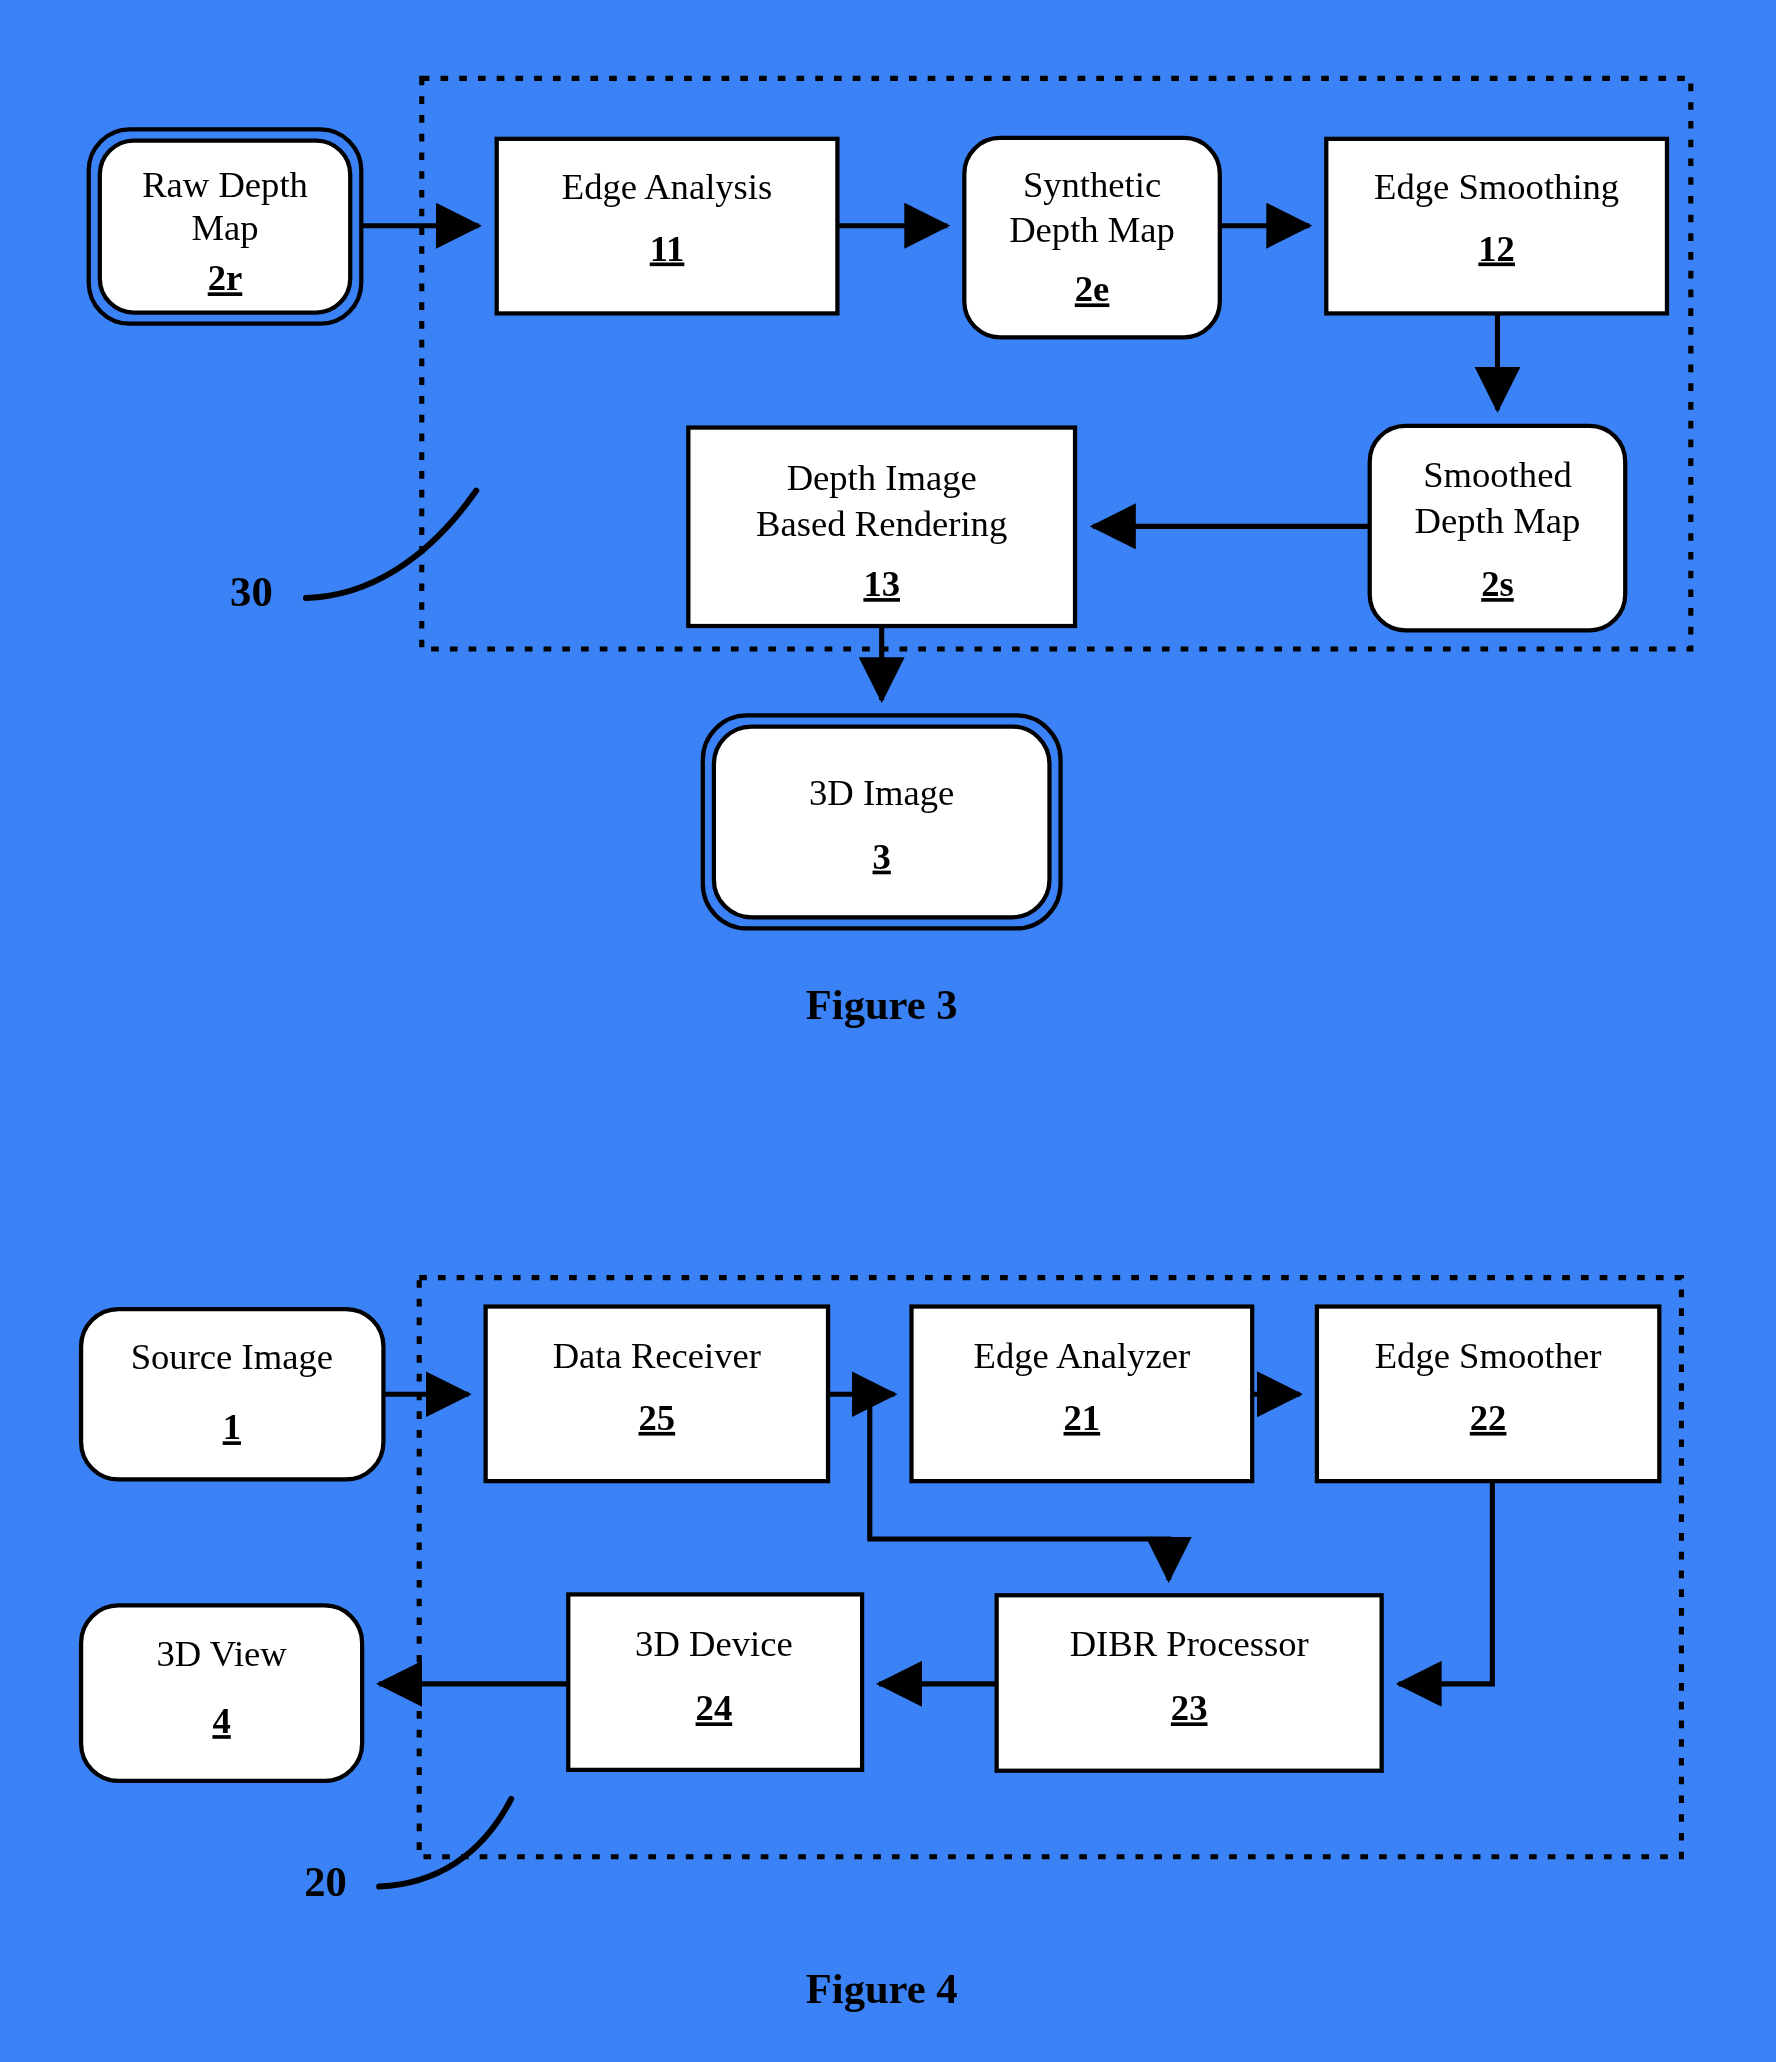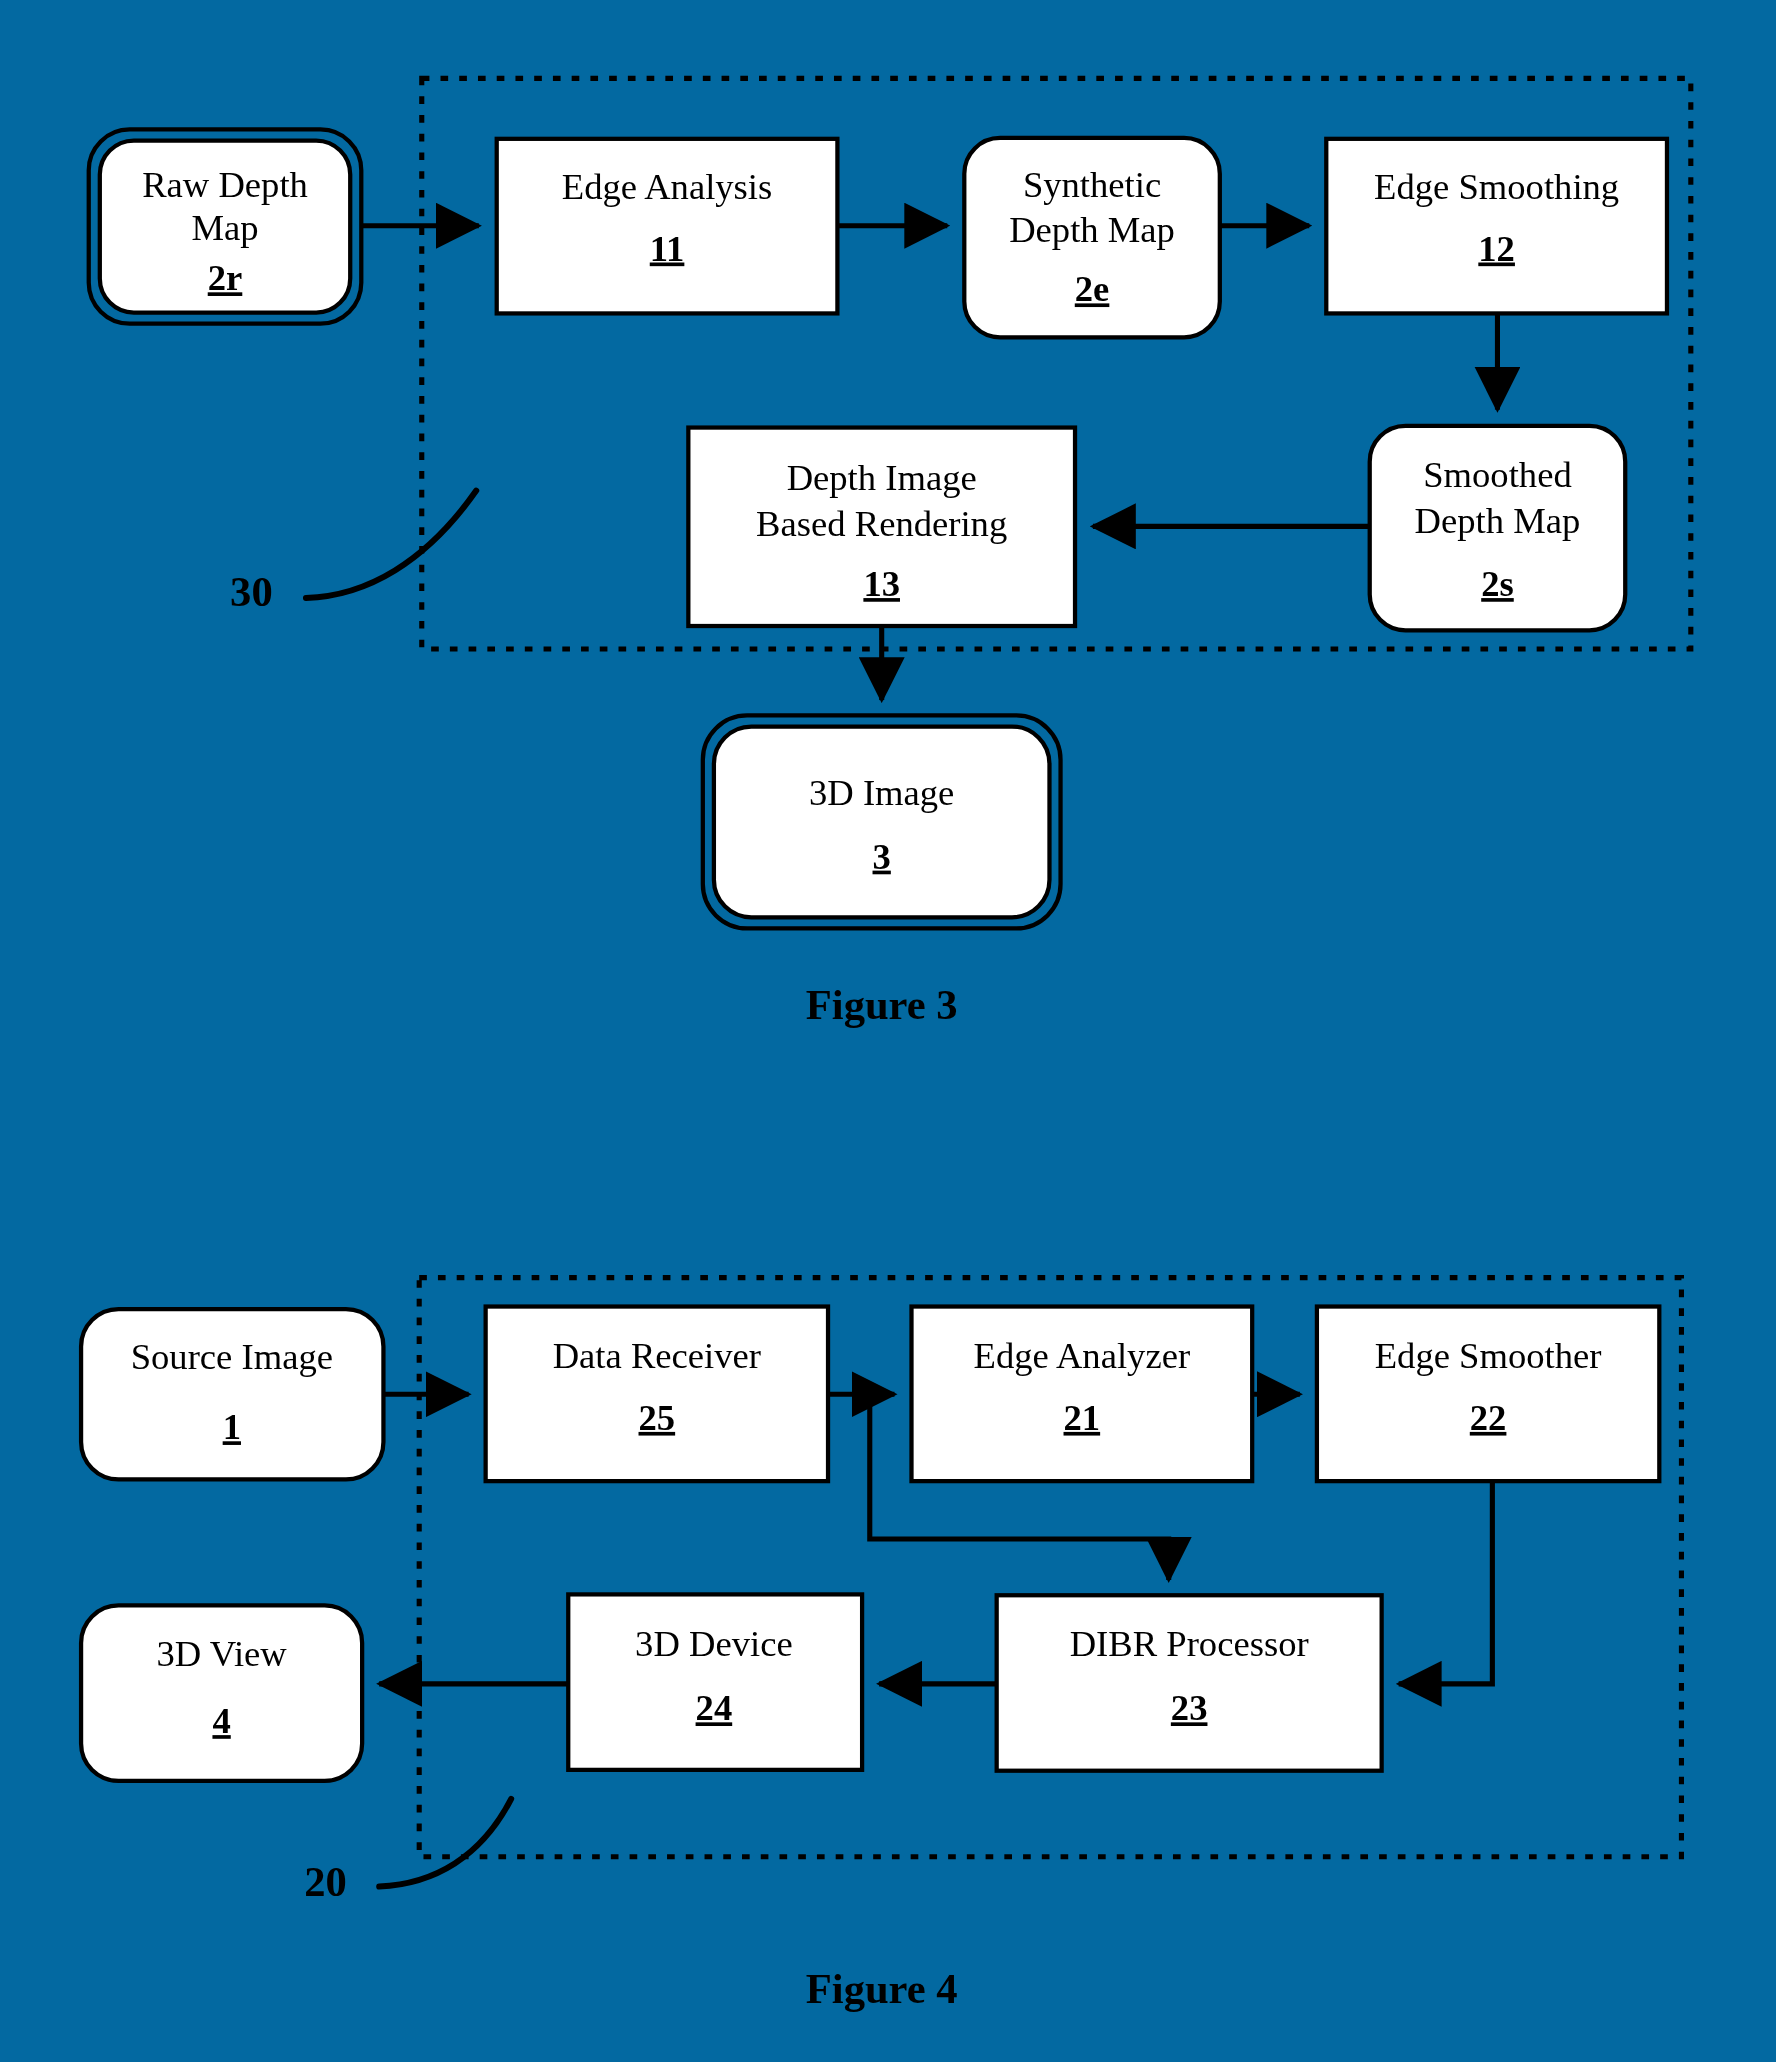--- a/index.html
+++ b/index.html
@@ -11,21 +11,21 @@
     width: 1777px;
     height: 2062px;
     font-family: "Liberation Serif", serif;
     color: #000000;
     overflow: hidden;
   }
   #figure-sheet {
     position: relative;
     width: 1777px;
     height: 2062px;
-    background: #0369a1;
+    background: #3b82f6;
   }
   svg.diagram-layer {
     position: absolute;
     left: 0;
     top: 0;
     width: 1777px;
     height: 2062px;
     display: block;
   }
   .node-text {

